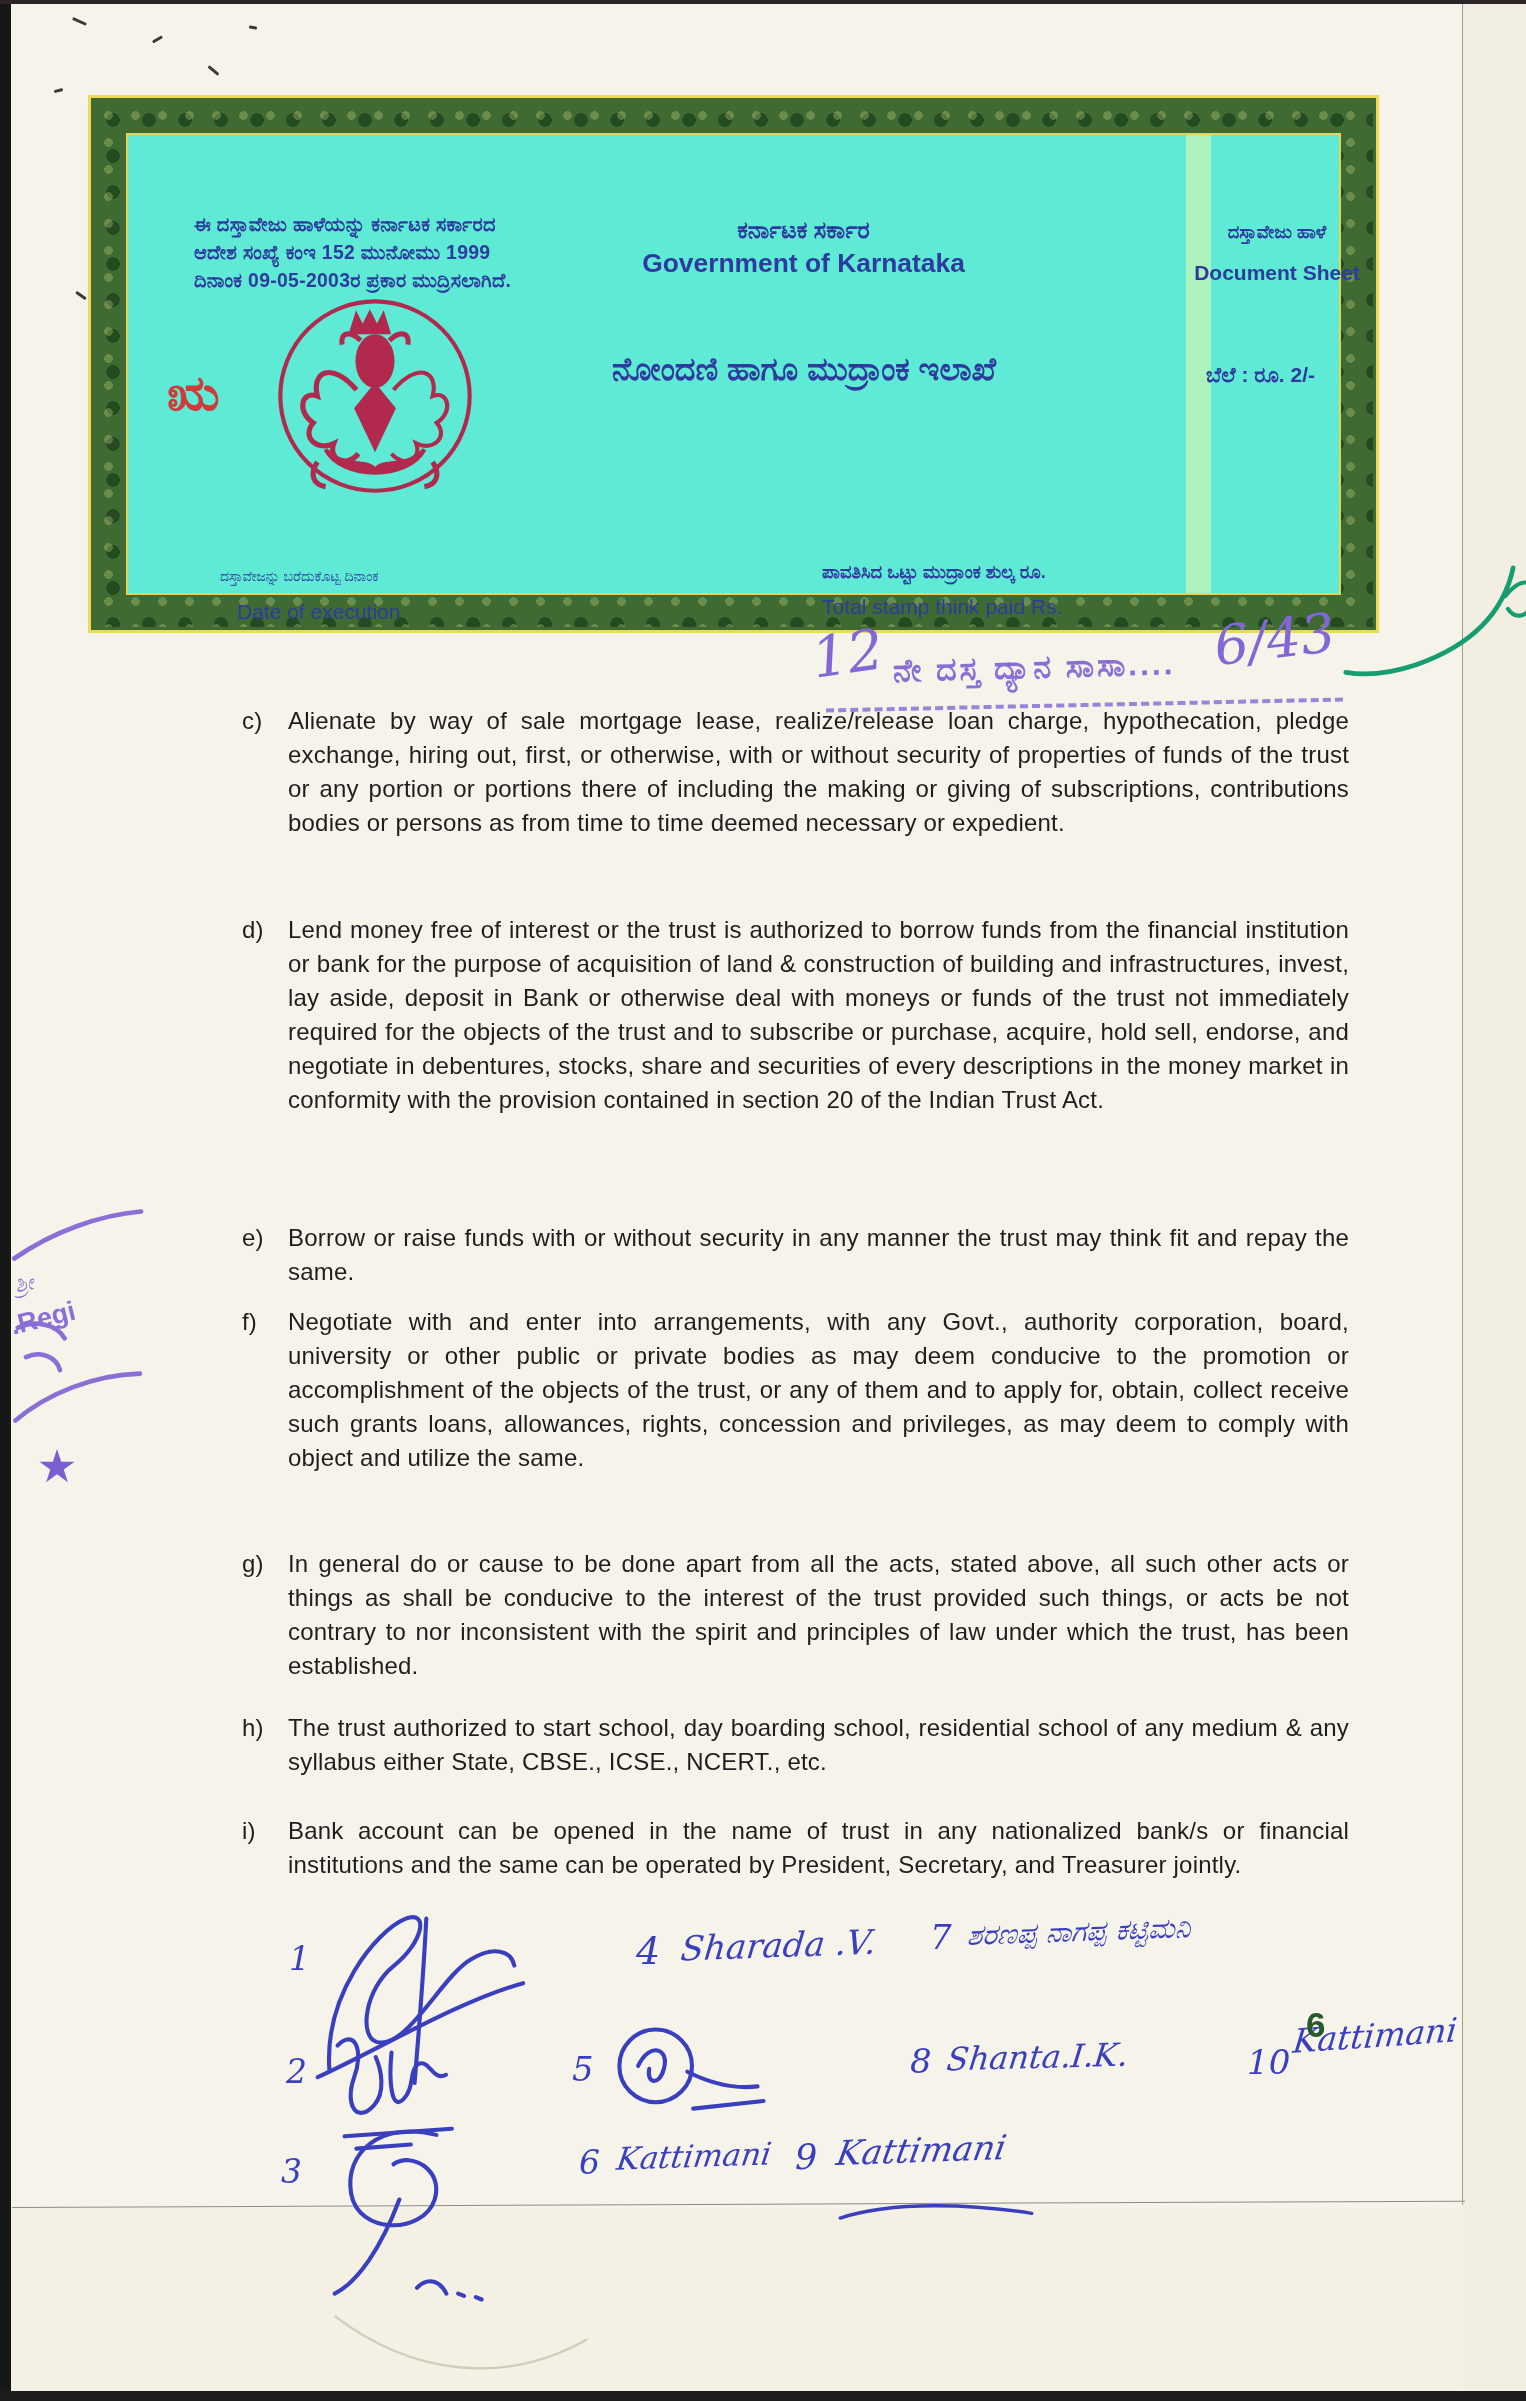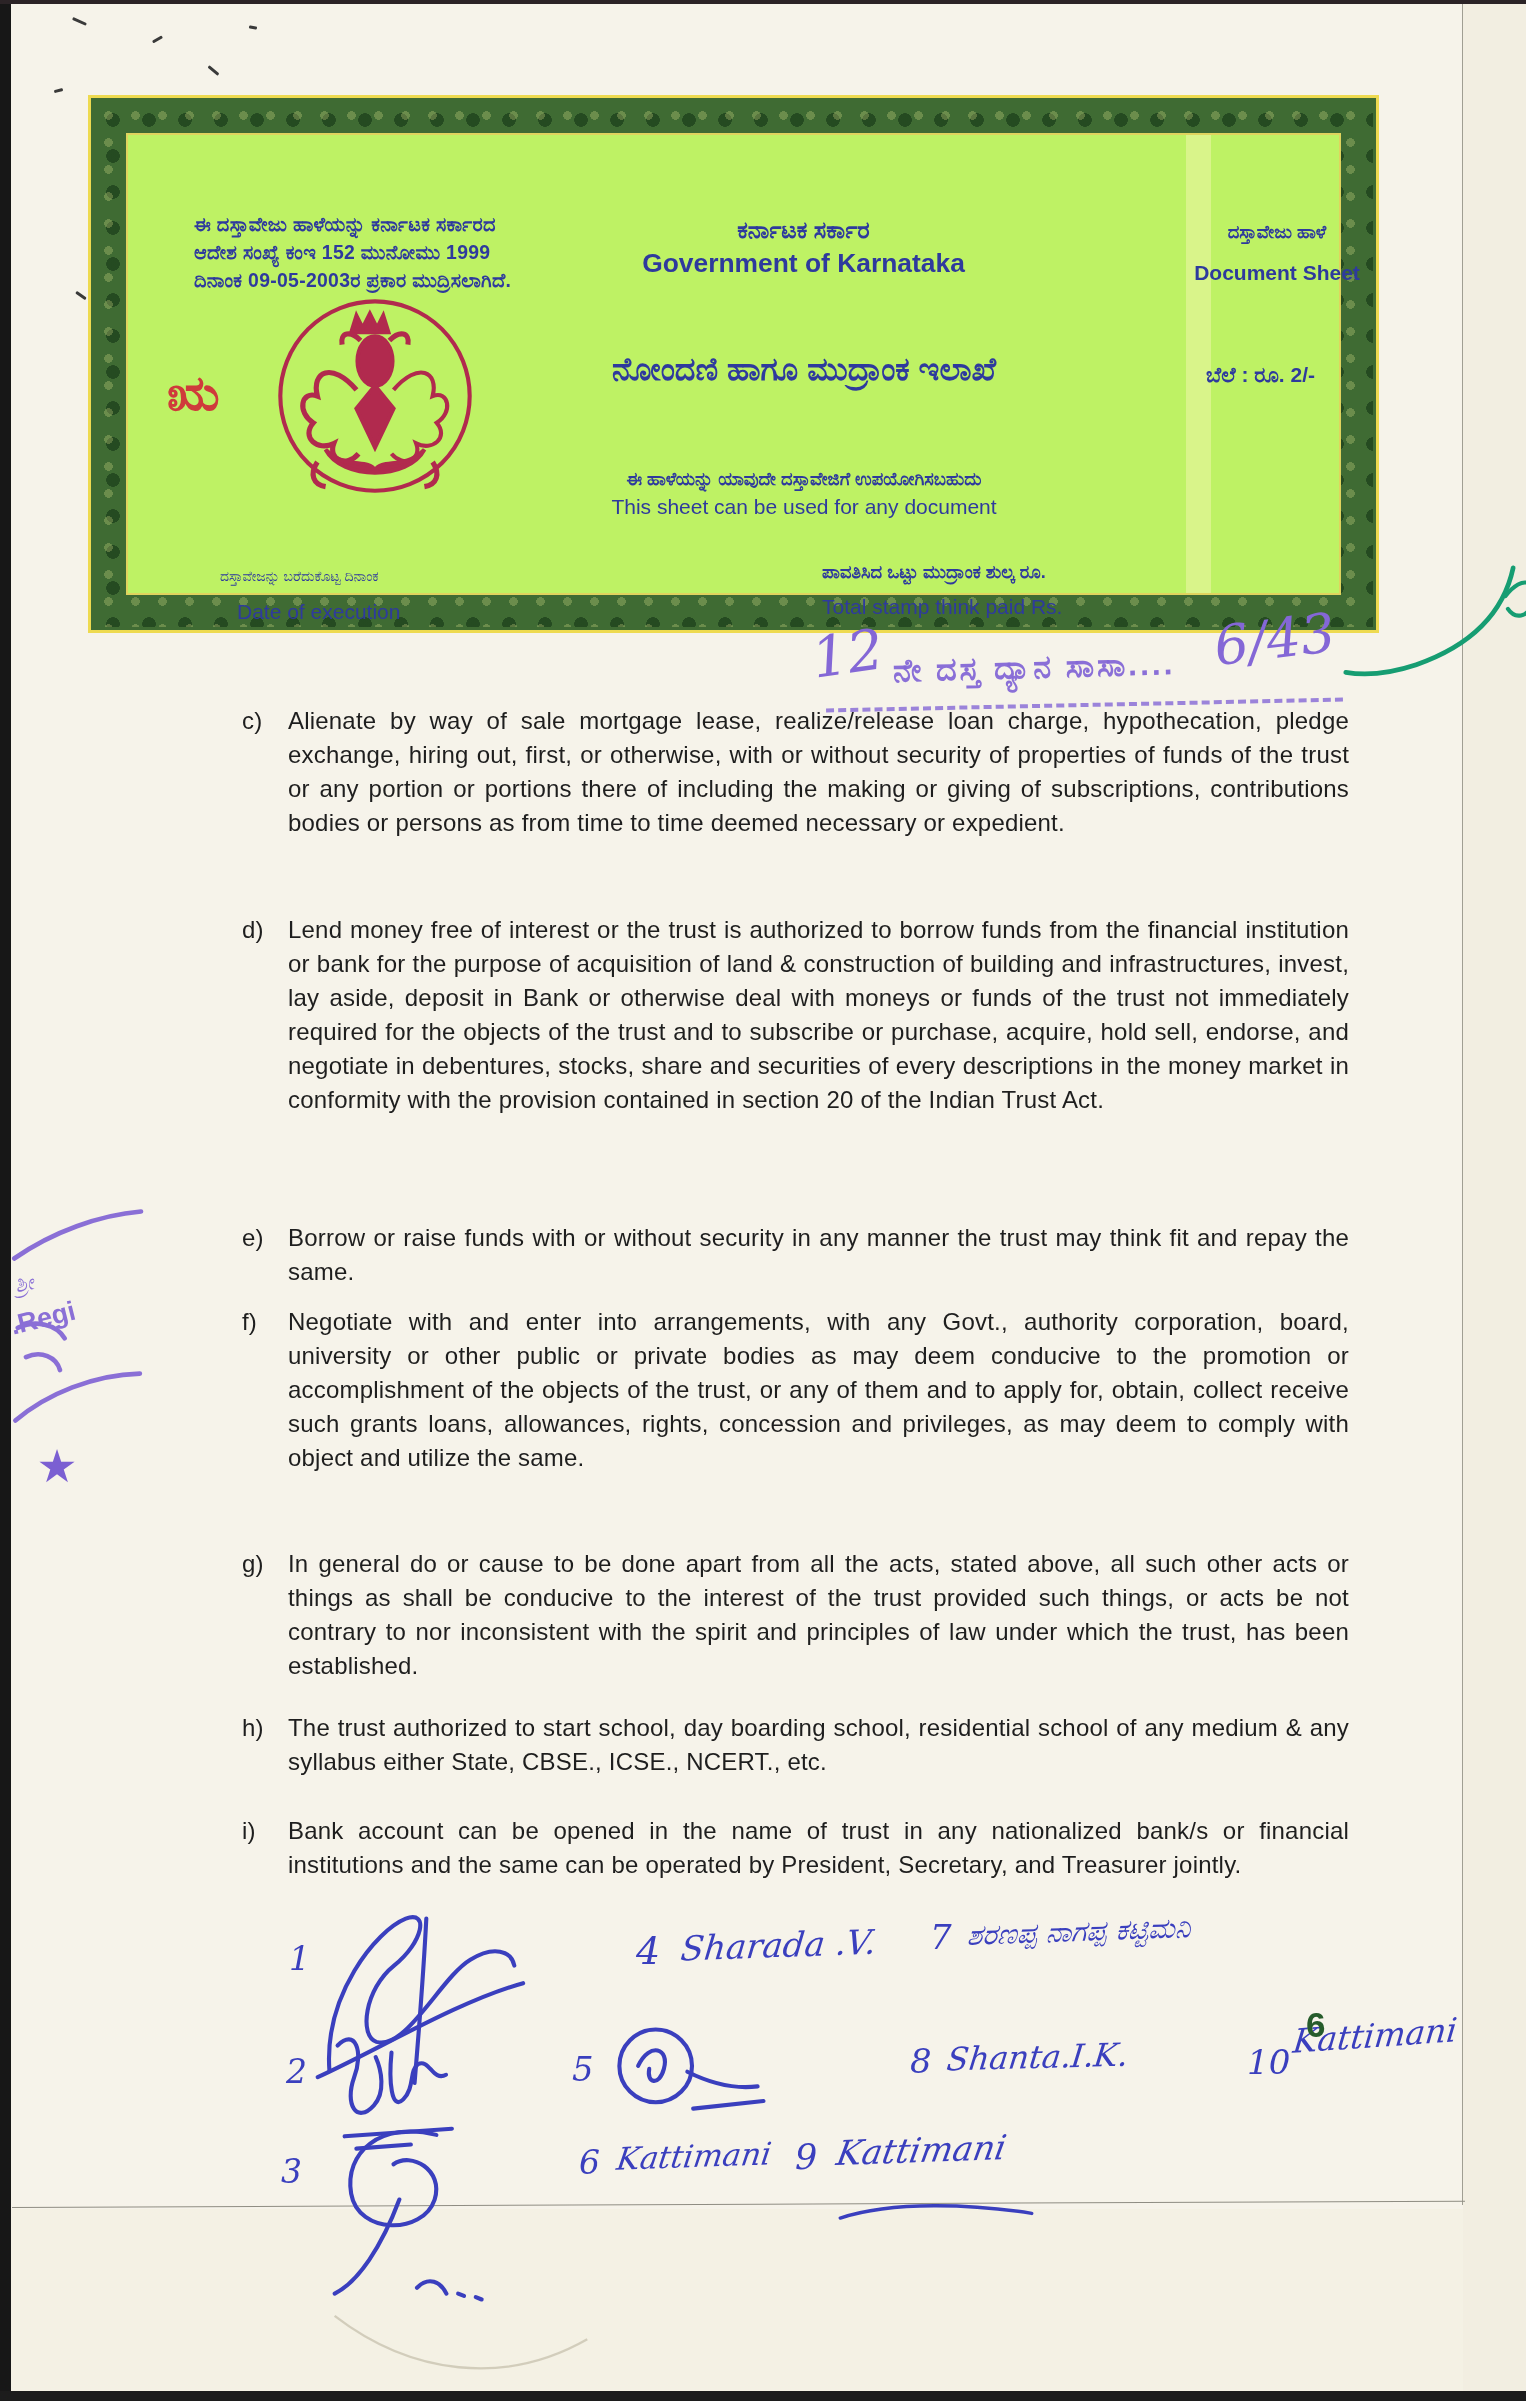--- a/index.html
+++ b/index.html
@@ -19,21 +19,21 @@
   
   .sheet{position:absolute;left:88px;top:95px;width:1291px;height:538px;box-sizing:border-box;
          border:3.5px solid #eeda50;background:#3f6b33;padding:32px;}
   .sheet .lace{position:absolute;inset:3.5px;
      background:
        radial-gradient(circle, rgba(224,230,140,.28) 22%, transparent 23%),
        radial-gradient(circle, rgba(16,48,18,.55) 26%, transparent 27%),
        #3f6b33;
      background-size:27px 27px,36px 36px;}
   .sheet .field{position:absolute;left:35px;top:35px;right:35px;bottom:35px;
-     background:#bef264;border:2.4px solid #e0d35e;}
+     background:#5eead4;border:2.4px solid #e0d35e;}
   .stripe{position:absolute;left:1058px;top:0;width:25px;height:100%;background:rgba(238,246,170,.55);}
   .hdr-abs{position:absolute;color:#2e3a9d;}
   .order{left:66px;top:75px;font-size:19.4px;line-height:28px;font-weight:bold;letter-spacing:0.3px;}
   .cblock{left:470px;width:411px;text-align:center;}
   .rblock{left:1052px;width:194px;text-align:center;}
   .emblem{position:absolute;left:144px;top:152px;}
   .leftchar{position:absolute;left:39px;top:230px;font-size:49px;color:#cf3b3b;font-weight:bold;}
 
   
   .clause{position:absolute;left:242px;width:1107px;display:flex;color:#1e1e1e;
@@ -106,24 +106,20 @@
           <path d="M118,100 C142,72 162,82 156,106 C172,100 176,122 160,132 C172,146 156,160 140,152 C146,168 128,176 116,162"></path>
           <path d="M52,158 C72,178 92,166 100,178 C108,166 128,178 148,158 C132,188 68,188 52,158 z" fill="#b12a4e"></path>
           <path d="M44,170 C36,182 40,192 52,194 M156,170 C164,182 160,192 148,194" stroke-width="5"></path>
         </g>
       </svg>
 
       <div class="hdr-abs cblock" style="left:353px;width:646px;top:216px;">
         <div style="font-size:32px;font-weight:bold;">ನೋಂದಣಿ ಹಾಗೂ ಮುದ್ರಾಂಕ ಇಲಾಖೆ</div>
       </div>
 
-      <div class="hdr-abs cblock" style="left:353px;width:646px;top:334px;">
-        <div style="font-size:18px;font-weight:bold;">ಈ ಹಾಳೆಯನ್ನು ಯಾವುದೇ ದಸ್ತಾವೇಜಿಗೆ ಉಪಯೋಗಿಸಬಹುದು</div>
-        <div style="font-size:21px;margin-top:4.7px;">This sheet can be used for any document</div>
-      </div>
 
       <div class="hdr-abs" style="left:92px;top:433px;font-size:14px;font-weight:normal;">ದಸ್ತಾವೇಜನ್ನು ಬರೆದುಕೊಟ್ಟ ದಿನಾಂಕ</div>
       <div class="hdr-abs" style="left:109px;top:465px;font-size:21px;">Date of execution</div>
 
       <div class="hdr-abs" style="left:694px;top:427px;font-size:18px;font-weight:bold;">ಪಾವತಿಸಿದ ಒಟ್ಟು ಮುದ್ರಾಂಕ ಶುಲ್ಕ ರೂ.</div>
       <div class="hdr-abs" style="left:694px;top:460px;font-size:21px;">Total stamp think paid Rs.</div>
     </div>
   </div>
 
   <div class="hand purple" style="left:812px;top:621px;font-size:56px;transform:rotate(-8deg);">12</div>

